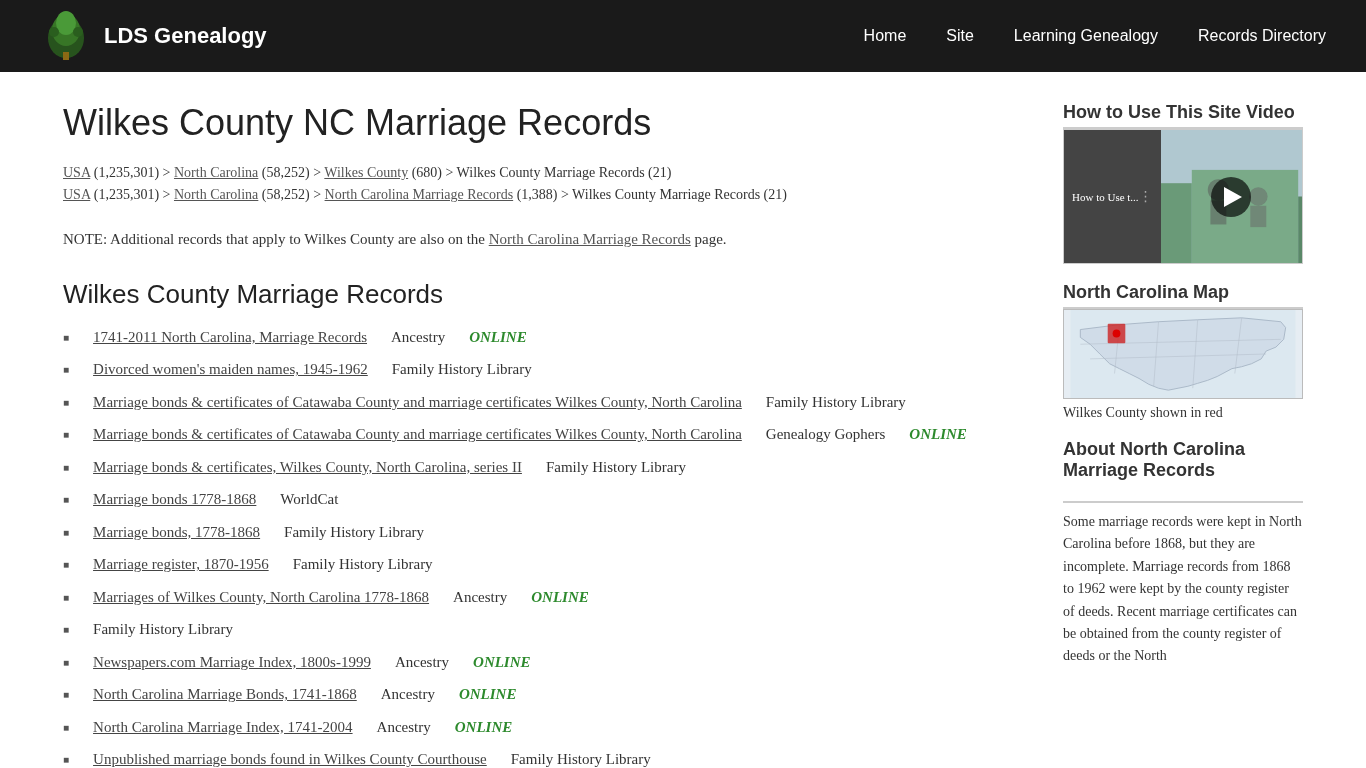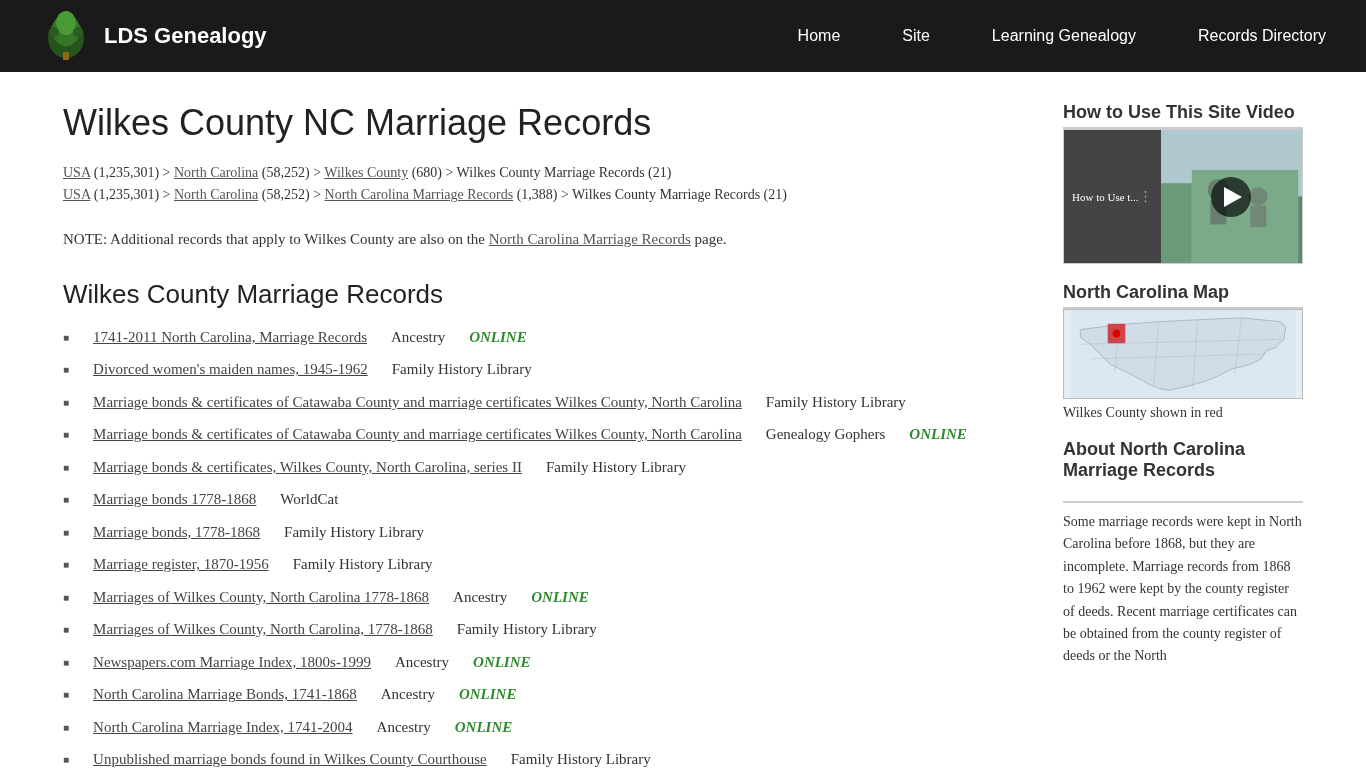--- a/index.html
+++ b/index.html
@@ -25,21 +25,21 @@
       height: 52px;
     }
     .logo-text {
       color: #fff;
       font-size: 22px;
       font-weight: bold;
       font-family: Arial, sans-serif;
     }
     .main-nav {
       display: flex;
-      gap: 62px;
+      gap: 40px;
       align-items: center;
     }
     .nav-link {
       color: #fff;
       text-decoration: none;
       font-family: Arial, sans-serif;
       font-size: 16px;
       cursor: pointer;
     }
 
@@ -316,21 +316,20 @@
         <li>
           <a style="color: rgb(68, 68, 68); text-decoration: underline; cursor: pointer;">Marriage register, 1870-1956</a>
           <span> Family History Library</span>
         </li>
         <li>
           <a style="color: rgb(68, 68, 68); text-decoration: underline; cursor: pointer;">Marriages of Wilkes County, North Carolina 1778-1868</a>
           <span> Ancestry</span>
           <span class="online-label"> ONLINE</span>
         </li>
         <li>
-          <a style="color: rgb(68, 68, 68); text-decoration: underline; cursor: pointer;">Marriages of Wilkes County, North Carolina, 1778-1868</a>
           <span> Family History Library</span>
         </li>
         <li>
           <a style="color: rgb(68, 68, 68); text-decoration: underline; cursor: pointer;">Newspapers.com Marriage Index, 1800s-1999</a>
           <span> Ancestry</span>
           <span class="online-label"> ONLINE</span>
         </li>
         <li>
           <a style="color: rgb(68, 68, 68); text-decoration: underline; cursor: pointer;">North Carolina Marriage Bonds, 1741-1868</a>
           <span> Ancestry</span>

